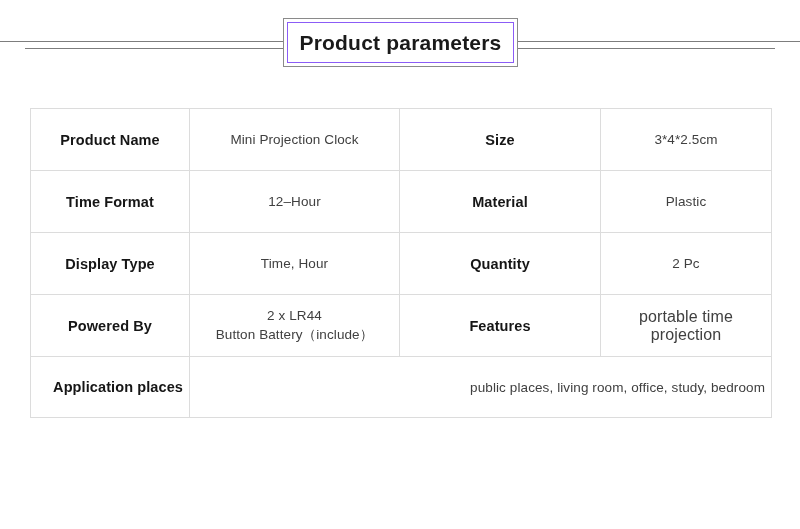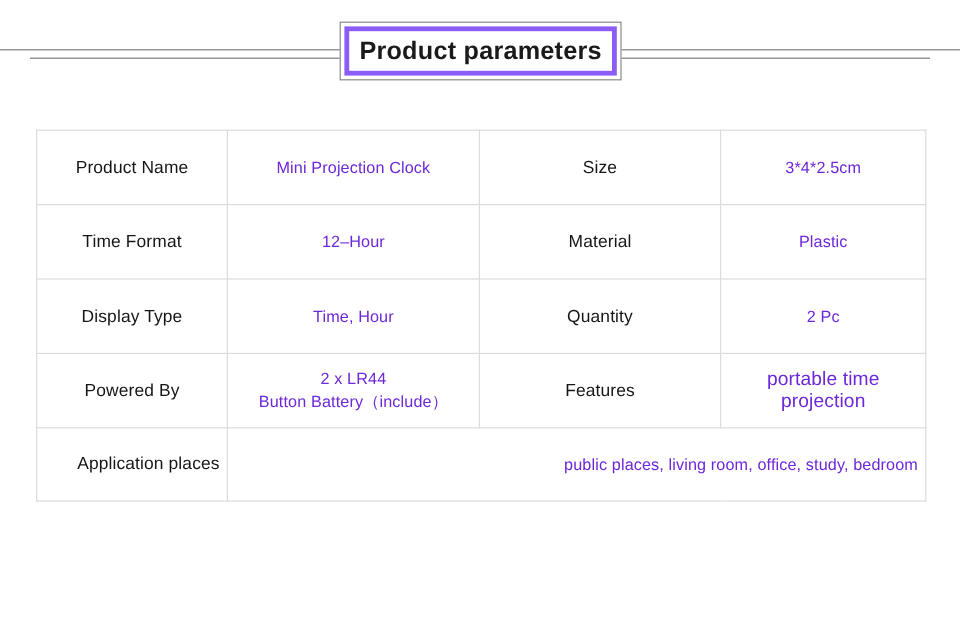--- a/index.html
+++ b/index.html
@@ -47,21 +47,21 @@
     height: 49px;
     box-sizing: border-box;
     border: 1px solid #8a8a8a;
     background: #ffffff;
     padding: 3px;
   }
   .title-box-inner {
     width: 100%;
     height: 100%;
     box-sizing: border-box;
-    border: 4px solid #8b5cf6;
+    border: 1px solid #8b5cf6;
     background: #ffffff;
     display: flex;
     align-items: center;
     justify-content: center;
   }
   .title-text {
     font-size: 21px;
     font-weight: bold;
     color: #1a1a1a;
     letter-spacing: 0.2px;
@@ -84,28 +84,28 @@
     text-align: center;
     vertical-align: middle;
   }
   .col-a { width: 159px; }
   .col-b { width: 210px; }
   .col-c { width: 201px; }
   .col-d { width: 171px; }
 
   .cell-label {
     font-size: 14.5px;
-    font-weight: normal;
+    font-weight: bold;
     color: #161616;
     letter-spacing: 0.1px;
   }
   .cell-value {
     font-size: 13.5px;
     font-weight: normal;
-    color: #6d28d9;
+    color: #404040;
     letter-spacing: 0.1px;
   }
   .cell-value.small {
     font-size: 16px;
   }
   .cell-value.multiline {
     line-height: 1.38;
     margin-top: 43px;
   }
   .merged-row td {

